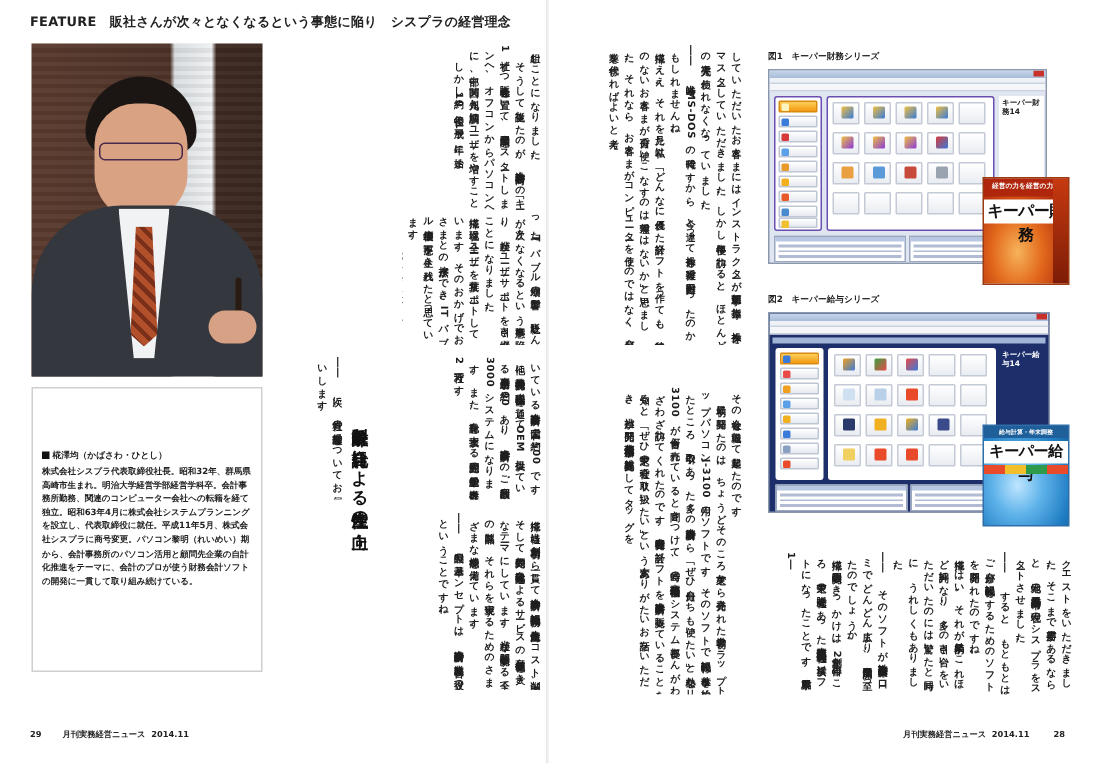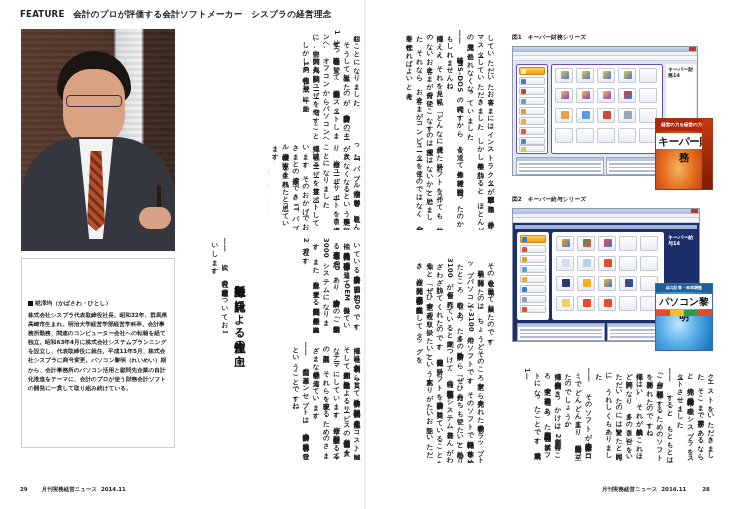--- a/index.html
+++ b/index.html
@@ -70,21 +70,21 @@
   .box-salary .logo { position: absolute; left: 0; top: 10px; width: 100%; height: 15px; background: #fff; color: #111; font-size: 10px; line-height: 15px; font-weight: bold; text-align: center; letter-spacing: -0.3px; }
   .box-salary .stripe { position: absolute; left: 0; top: 26px; width: 100%; height: 6px; background: repeating-linear-gradient(90deg,#e84a2a 0 14px,#f3c02b 14px 28px,#2e9b4a 28px 42px); }
 </style>
 </head>
 <body>
 
 <div class="spread">
 
   <div class="gutter"></div>
 
-  <div class="header-line">FEATURE　会計のプロが評価する会計ソフトメーカー　シスプラの経営理念</div>
+  <div class="header-line">FEATURE　販社さんが次々となくなるという事態に陥り　シスプラの経営理念</div>
 
   <div class="photo">
     <div class="stripes"></div>
     <div class="hair"></div>
     <div class="face"></div>
     <div class="glasses"></div>
     <div class="suit"></div>
     <div class="shirt"></div>
     <div class="tie"></div>
     <div class="pen"></div>
@@ -344,21 +344,21 @@
     <div class="news" style="left:94px; top:114px; width:90px; height:18px;">
         <div class="bar"></div>
         <div class="ln"></div>
         <div class="ln"></div>
         <div class="ln"></div>
       </div>
   </div>
 
   <div class="box-salary" style="left:655px; top:283px; width:58px; height:68px;">
     <div class="top">給与計算・年末調整</div>
-    <div class="logo">パソコン黎明</div>
+    <div class="logo">キーパー給与</div>
     <div class="stripe"></div>
   </div>
 
   <div class="folio folio-right">
     <span>月刊実務経営ニュース</span>&nbsp;&nbsp;<span>2014.11</span><span class="num">28</span>
   </div>
 
 </div>
 
 </body></html>

